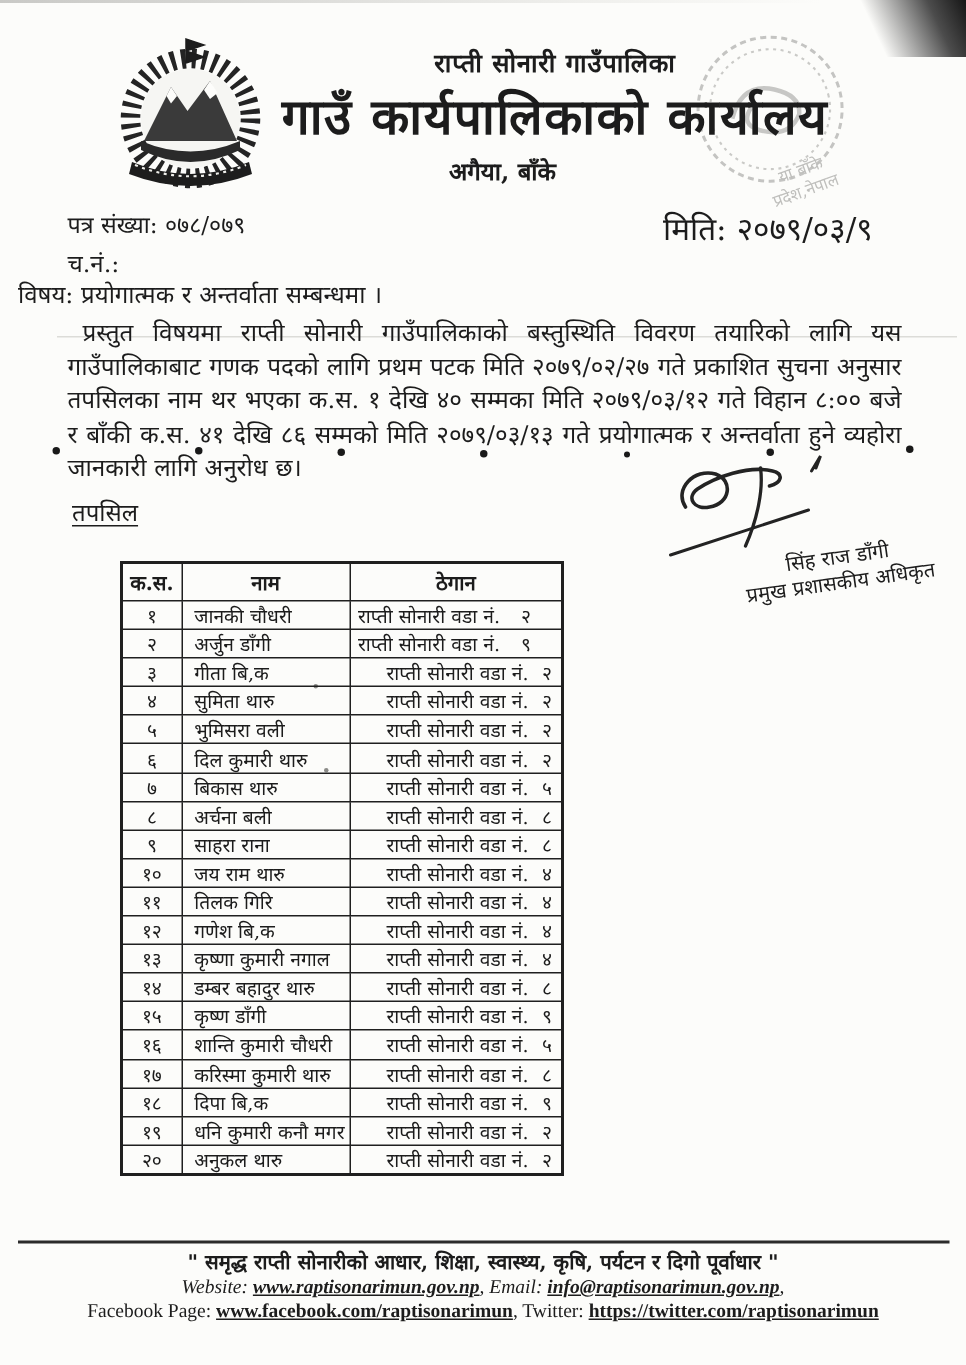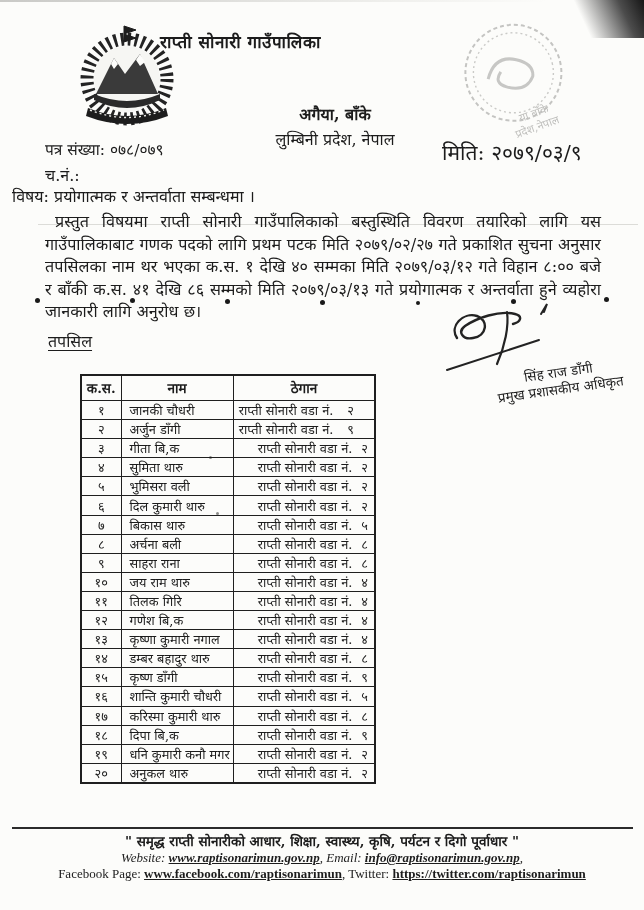--- a/index.html
+++ b/index.html
@@ -17,21 +17,21 @@
   .corner-shadow{
     position:absolute;top:0;right:0;width:100px;height:38px;
     background:linear-gradient(245deg,#161616 0%,#4c4c4c 22%,rgba(252,252,250,0) 60%);
   }
   .top-edge{position:absolute;top:0;left:0;right:0;height:2px;background:linear-gradient(90deg,#c9c9c6,#efefec 60%,rgba(0,0,0,0) 85%);}
   .scan-line{position:absolute;top:224px;left:38px;right:6px;height:1px;background:#dcdcd8;}
   .dot{position:absolute;width:5px;height:5px;border-radius:50%;background:#191919;}
   .speck{position:absolute;width:3px;height:3px;border-radius:50%;background:#8b8b88;}
   
   .emblem{position:absolute;left:62px;top:24px;width:130px;height:110px;}
-  .head-main{position:absolute;left:160px;top:30px;width:420px;text-align:left;}
+  .head-main{position:absolute;left:160px;top:30px;width:420px;text-align:center;}
   .org-line{font-size:17px;font-weight:bold;letter-spacing:.5px;}
   .office-title{font-size:33px;font-weight:bold;margin-top:1px;letter-spacing:1px;white-space:nowrap;}
   .head-sub{position:absolute;left:140px;top:103px;width:390px;text-align:center;}
   .place-line{font-size:16px;font-weight:bold;}
   .province-line{font-size:16px;margin-top:3px;}
   .stamp{position:absolute;left:446px;top:12px;width:160px;height:140px;opacity:.62;transform:rotate(-14deg);color:#9a9a97;}
   .stamp svg{position:absolute;left:18px;top:6px;}
   .stamp-text{position:absolute;left:0;width:160px;text-align:center;font-size:11px;line-height:13px;transform:rotate(-6deg);}
   .stamp-t1{top:96px;}
   .stamp-t2{top:110px;}
@@ -108,24 +108,24 @@
       <circle cx="52" cy="52" r="48" fill="none" stroke="#a3a3a0" stroke-width="2" stroke-dasharray="4 3"></circle>
       <circle cx="52" cy="52" r="40" fill="none" stroke="#acaca9" stroke-width="1.4" stroke-dasharray="2 3"></circle>
       <path d="M26,52 Q38,30 58,40 Q74,48 70,60 Q60,74 42,64 Q30,57 40,48" fill="none" stroke="#a8a8a5" stroke-width="3"></path>
     </svg>
     <div class="stamp-text stamp-t1">या बाँके</div>
     <div class="stamp-text stamp-t2">प्रदेश,नेपाल</div>
   </div>
 
   <div class="head-main">
     <div class="org-line">राप्ती सोनारी गाउँपालिका</div>
+    <div class="office-title">गाउँ कार्यपालिकाको कार्यालय</div>
   </div>
   <div class="head-sub">
     <div class="place-line">अगैया, बाँके</div>
-    <div class="province-line">लुम्बिनी प्रदेश, नेपाल</div>
   </div>
 
   <div class="meta-ref">पत्र संख्या: ०७८/०७९</div>
   <div class="meta-date">मिति: २०७९/०३/९</div>
   <div class="meta-ch">च.नं.:</div>
 
   <div class="subject">विषय: प्रयोगात्मक र अन्तर्वाता सम्बन्धमा ।</div>
 
   <div class="body-par">प्रस्तुत विषयमा राप्ती सोनारी गाउँपालिकाको बस्तुस्थिति विवरण तयारिको लागि यस गाउँपालिकाबाट गणक पदको लागि प्रथम पटक मिति २०७९/०२/२७ गते प्रकाशित सुचना अनुसार तपसिलका नाम थर भएका क.स. १ देखि ४० सम्मका मिति २०७९/०३/१२ गते विहान ८:०० बजे र बाँकी क.स. ४१ देखि ८६ सम्मको मिति २०७९/०३/१३ गते प्रयोगात्मक र अन्तर्वाता हुने व्यहोरा जानकारी लागि अनुरोध छ।</div>
 

